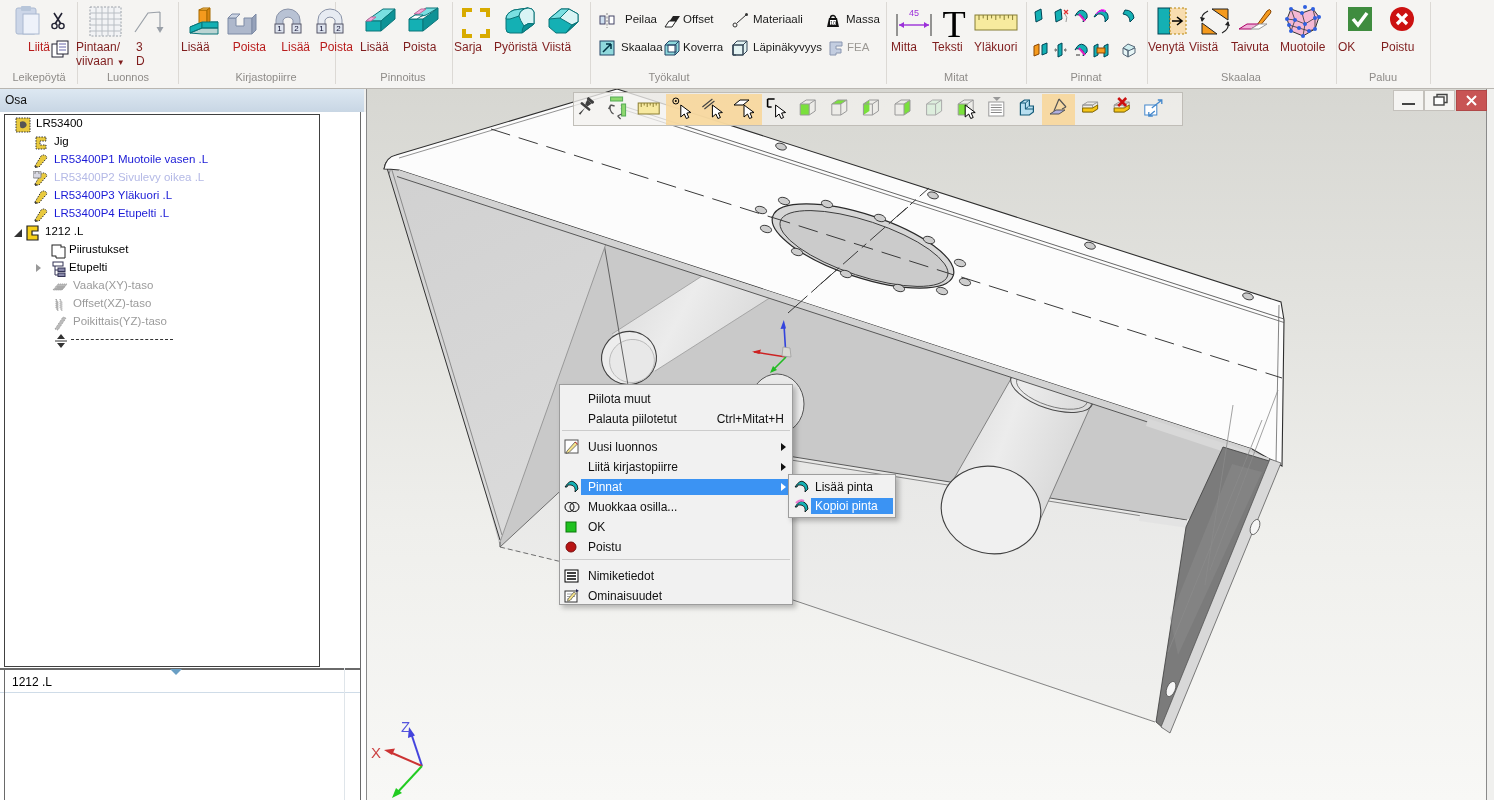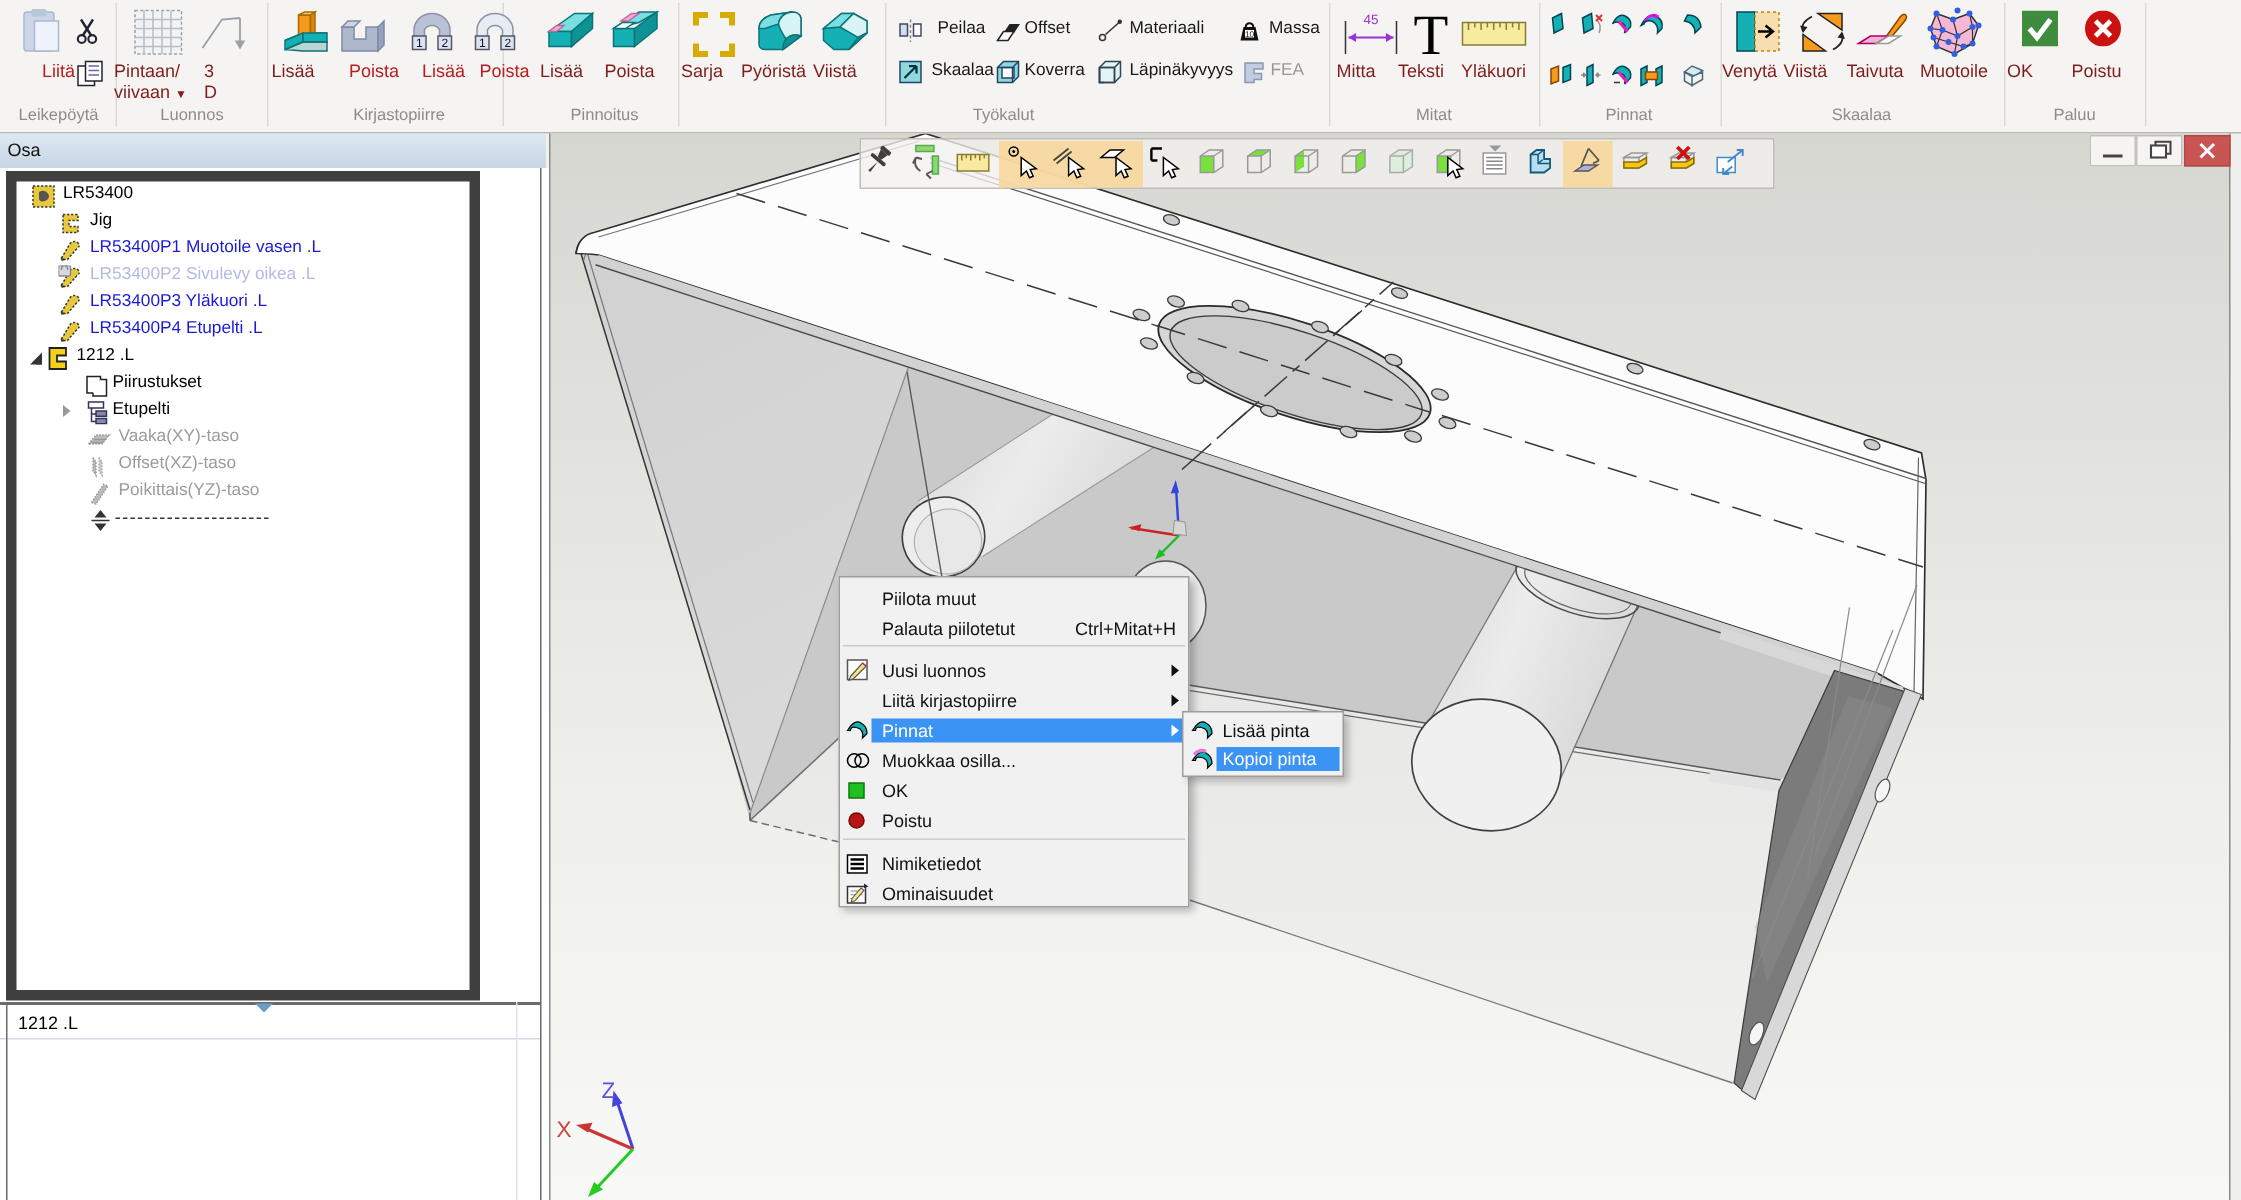--- a/index.html
+++ b/index.html
@@ -6,21 +6,21 @@
 .abs{position:absolute}
 #ribbon{position:absolute;left:0;top:0;width:1494px;height:89px;background:#f5f4f2;border-bottom:1px solid #b9b6b1}
 .gsep{position:absolute;top:2px;height:82px;width:1px;background:#dcd9d5}
 .glab{position:absolute;top:71px;font-size:11px;color:#8e8b88;text-align:center}
 .ilab{position:absolute;font-size:12px;color:#7f1d1d;text-align:left;white-space:nowrap}
 .ilabg{position:absolute;font-size:12px;color:#b91c1c;text-align:right;white-space:nowrap}
 .slab{position:absolute;font-size:11.5px;color:#1a1a1a;white-space:nowrap}
 .slabg{position:absolute;font-size:11.5px;color:#9b9894;white-space:nowrap}
 #osabar{position:absolute;left:0;top:89px;width:364px;height:23px;background:linear-gradient(#dde8f2,#c8d6e4);font-size:12px;color:#111;padding:4px 0 0 5px}
 #lpanel{position:absolute;left:0;top:112px;width:366px;height:688px;background:#fff}
-#treebox{position:absolute;left:4px;top:2px;width:316px;height:553px;background:#fff;border:7px solid #404040;overflow:hidden}
+#treebox{position:absolute;left:4px;top:2px;width:316px;height:553px;background:#fff;border:1px solid #404040;overflow:hidden}
 .trow{position:absolute;left:0;font-size:11.5px;white-space:nowrap;color:#000}
 .tblue{color:#1a1ad6}
 .tgray{color:#9b9b9b}
 .tlav{color:#b4b9e6}
 #botrow{position:absolute;left:0px;top:556px;width:360px;height:24px;background:#fff;border-top:2px solid #6a6a6a;font-size:12px;color:#000;padding:5px 0 0 12px}
 #botrow2{position:absolute;left:0px;top:580px;width:360px;height:108px;background:#fff;border-top:1px solid #cfdce8}
 #vport{position:absolute;left:366px;top:89px;width:1121px;height:711px;overflow:hidden}
 #vborder{position:absolute;left:366px;top:89px;width:1121px;height:711px;border-left:1px solid #8a8a8a;border-right:1px solid #8a8a8a;pointer-events:none}
 #vtoolbar{position:absolute;left:573px;top:92px;width:610px;height:34px;background:rgba(242,241,238,0.78);border:1px solid rgba(180,177,170,0.8)}
 #winbtns{position:absolute;left:1393px;top:90px;width:93px;height:21px}

